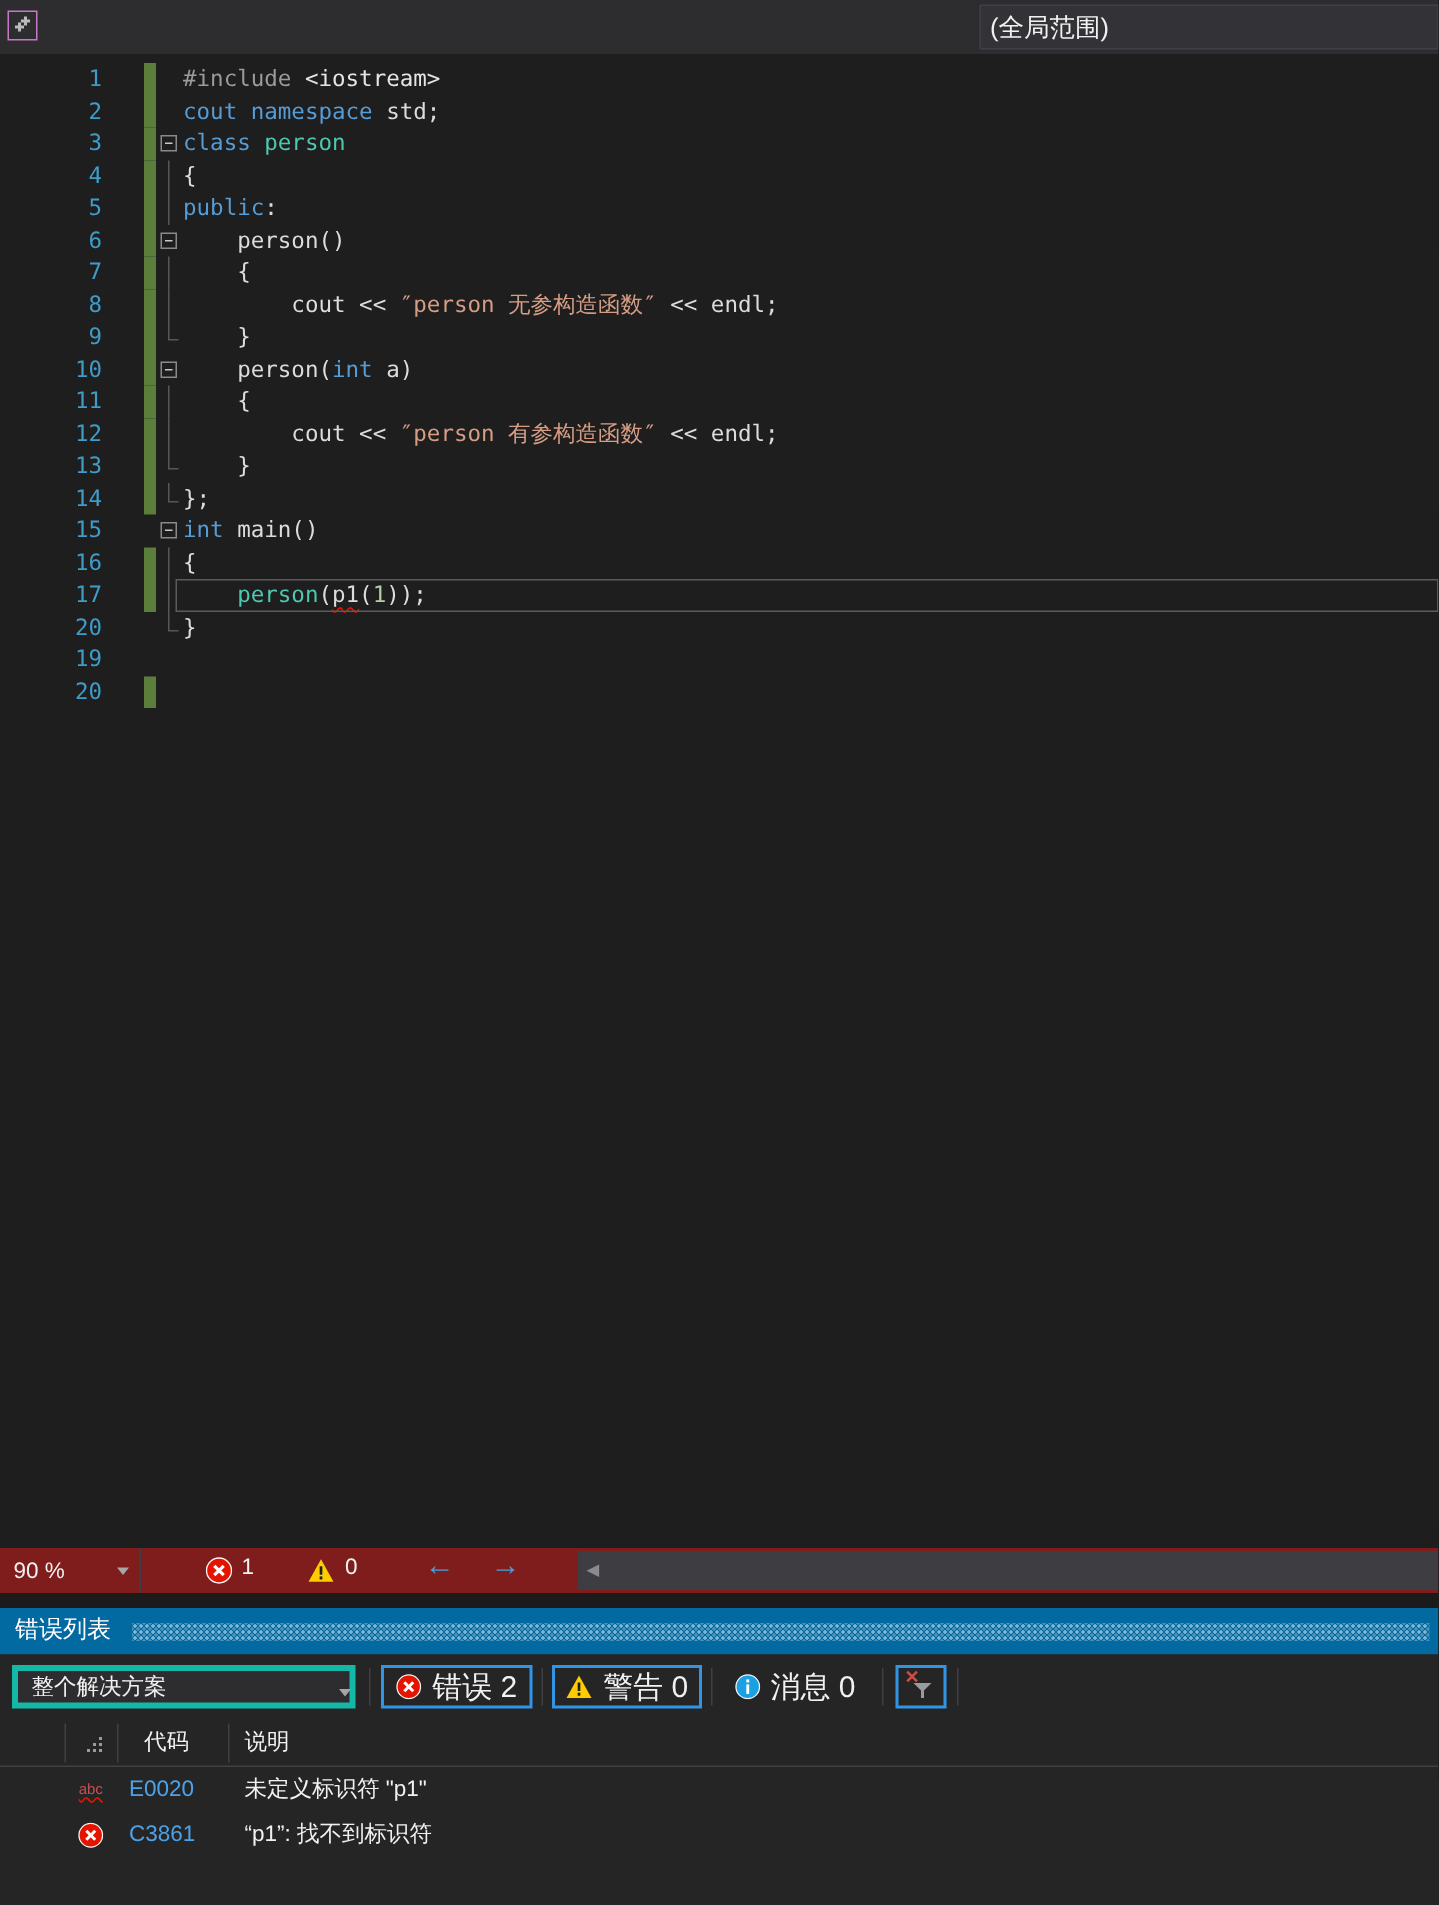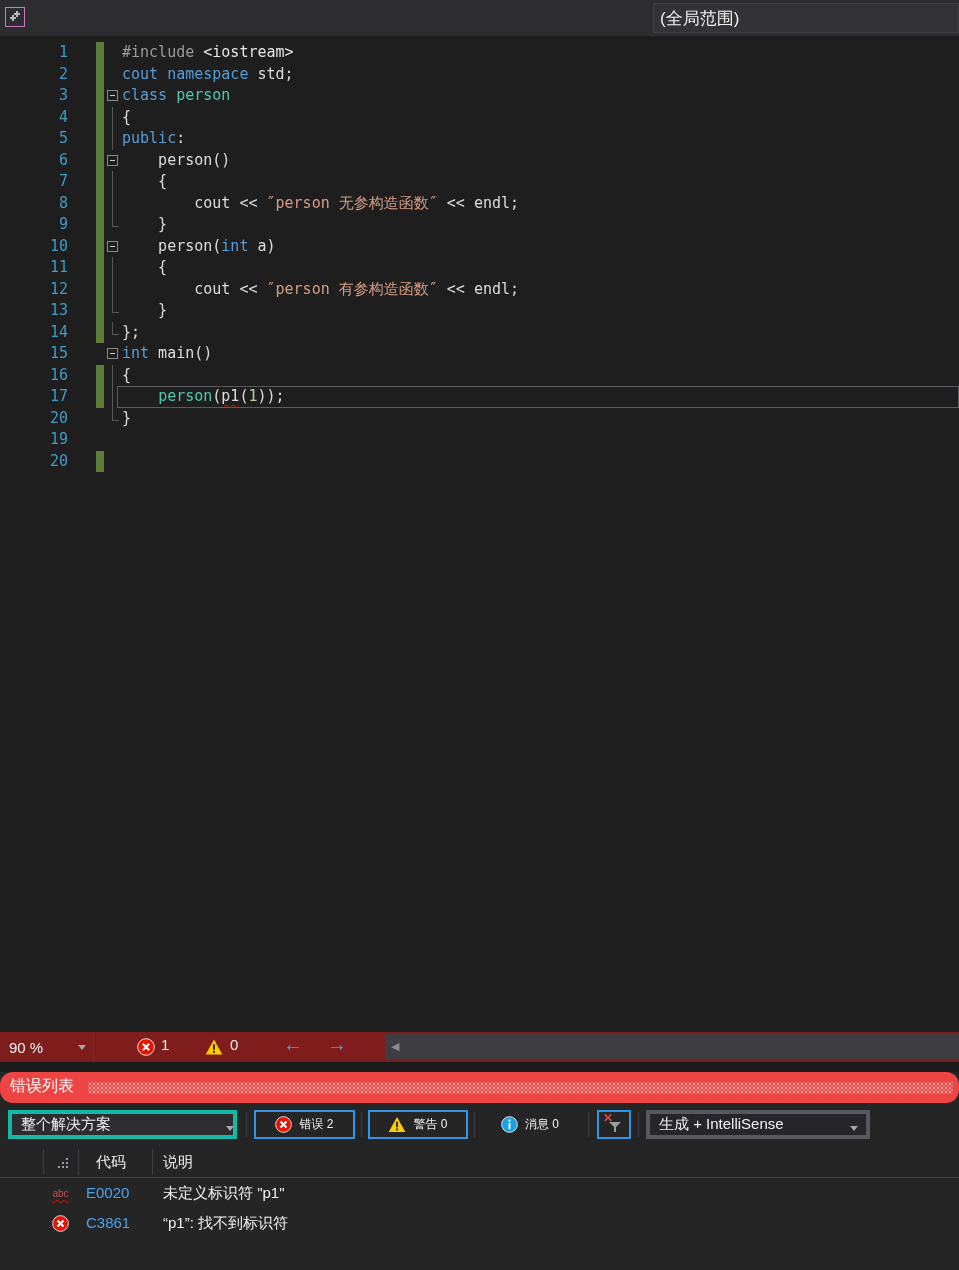--- a/index.html
+++ b/index.html
@@ -49,39 +49,39 @@
   #zoom-combo .caret{position:absolute;left:78px;top:13px;}
   .sb-ico{position:absolute;top:6px;width:18px;height:18px;}
   .sb-count{position:absolute;top:4px;font-size:15px;color:#F1F1F1;}
   .nav-arrow{position:absolute;top:1px;font-size:20px;color:#4AA0E2;font-weight:bold;}
   #hscroll{position:absolute;left:385px;right:0;top:2px;bottom:2px;background:#3E3E42;}
   #hscroll .left-tri{position:absolute;left:6px;top:6px;font-size:11px;color:#8A8A90;}
 
   
   #errorpanel{position:absolute;left:0;top:1062px;width:959px;height:208px;background:#252526;}
   #panel-gap{position:absolute;left:0;top:0;width:959px;height:10px;background:#1B1B1C;}
-  #panel-title{position:absolute;left:0;top:10px;width:959px;height:31px;background:#ef4444;border-radius:13px;}
+  #panel-title{position:absolute;left:0;top:10px;width:959px;height:31px;background:#0369a1;}
   #panel-title .lbl{position:absolute;left:10px;top:4px;font-size:16px;color:#FFFFFF;}
   #panel-title .dots{position:absolute;left:88px;right:6px;top:10px;height:12px;
       background-image:radial-gradient(circle,rgba(255,255,255,.5) 1px,transparent 1.3px),
                        radial-gradient(circle,rgba(255,255,255,.28) 1px,transparent 1.3px);
       background-size:4px 4px,4px 4px;background-position:0 0,2px 2px;}
   #panel-toolbar{position:absolute;left:0;top:41px;width:959px;height:43px;background:#252526;}
   .tcombo{position:absolute;top:7px;height:29px;box-sizing:border-box;background:#2D2D30;
           border:4px solid #14b8a6;display:flex;align-items:center;text-align:center;}
   #combo-filter-scope{left:8px;width:229px;}
   #combo-build{left:646px;width:224px;background:#26262A;border-color:#58585E;}
   .tcombo .lbl{font-size:15px;padding-left:9px;white-space:nowrap;}
   #combo-filter-scope .caret{position:absolute;left:214px;top:12px;}
   #combo-build .caret{position:absolute;left:200px;top:12px;}
   .tsep{position:absolute;top:9px;width:1px;height:25px;background:#3F3F46;}
   .tbtn{position:absolute;top:7px;height:29px;box-sizing:border-box;display:flex;align-items:center;
         justify-content:center;gap:7px;border:2px solid transparent;background:transparent;}
   .tbtn.sel{border-color:#3294E4;}
-  .tbtn .lbl{font-size:12px;color:#F1F1F1;white-space:nowrap;}
+  .tbtn .lbl{font-size:20px;color:#F1F1F1;white-space:nowrap;}
   .tbtn svg{flex:none;}
   #btn-errors{left:254px;width:101px;} #btn-warnings{left:368px;width:100px;}
   #btn-messages{left:480px;width:100px;} #btn-filter{left:597px;width:34px;}
 
   
   .funnel{position:relative;width:16px;height:16px;}
   .funnel .cone{position:absolute;left:3px;top:5px;width:0;height:0;
      border-left:6px solid transparent;border-right:6px solid transparent;border-top:6px solid #9A9AA0;}
   .funnel .stem{position:absolute;left:8px;top:10px;width:2px;height:5px;background:#9A9AA0;}
   .funnel .fx{position:absolute;left:-3px;top:-6px;color:#D14B42;font-size:12px;font-weight:bold;}
@@ -314,24 +314,20 @@
 
       <div class="tbtn sel" id="btn-filter">
         <span class="funnel">
           <span class="fx">✕</span>
           <span class="cone"></span>
           <span class="stem"></span>
         </span>
       </div>
       <span class="tsep" style="left:638px"></span>
 
-      <div class="tcombo" id="combo-build">
-        <span class="lbl">生成 + IntelliSense</span>
-        <span class="caret"></span>
-      </div>
     </div>
 
     <div id="table-header">
       <span class="colsep" style="left:43px"></span>
       <span class="grid-icon"></span>
       <span class="colsep" style="left:78px"></span>
       <span class="hl" style="left:96px">代码</span>
       <span class="colsep" style="left:152px"></span>
       <span class="hl" style="left:163px">说明</span>
     </div>

